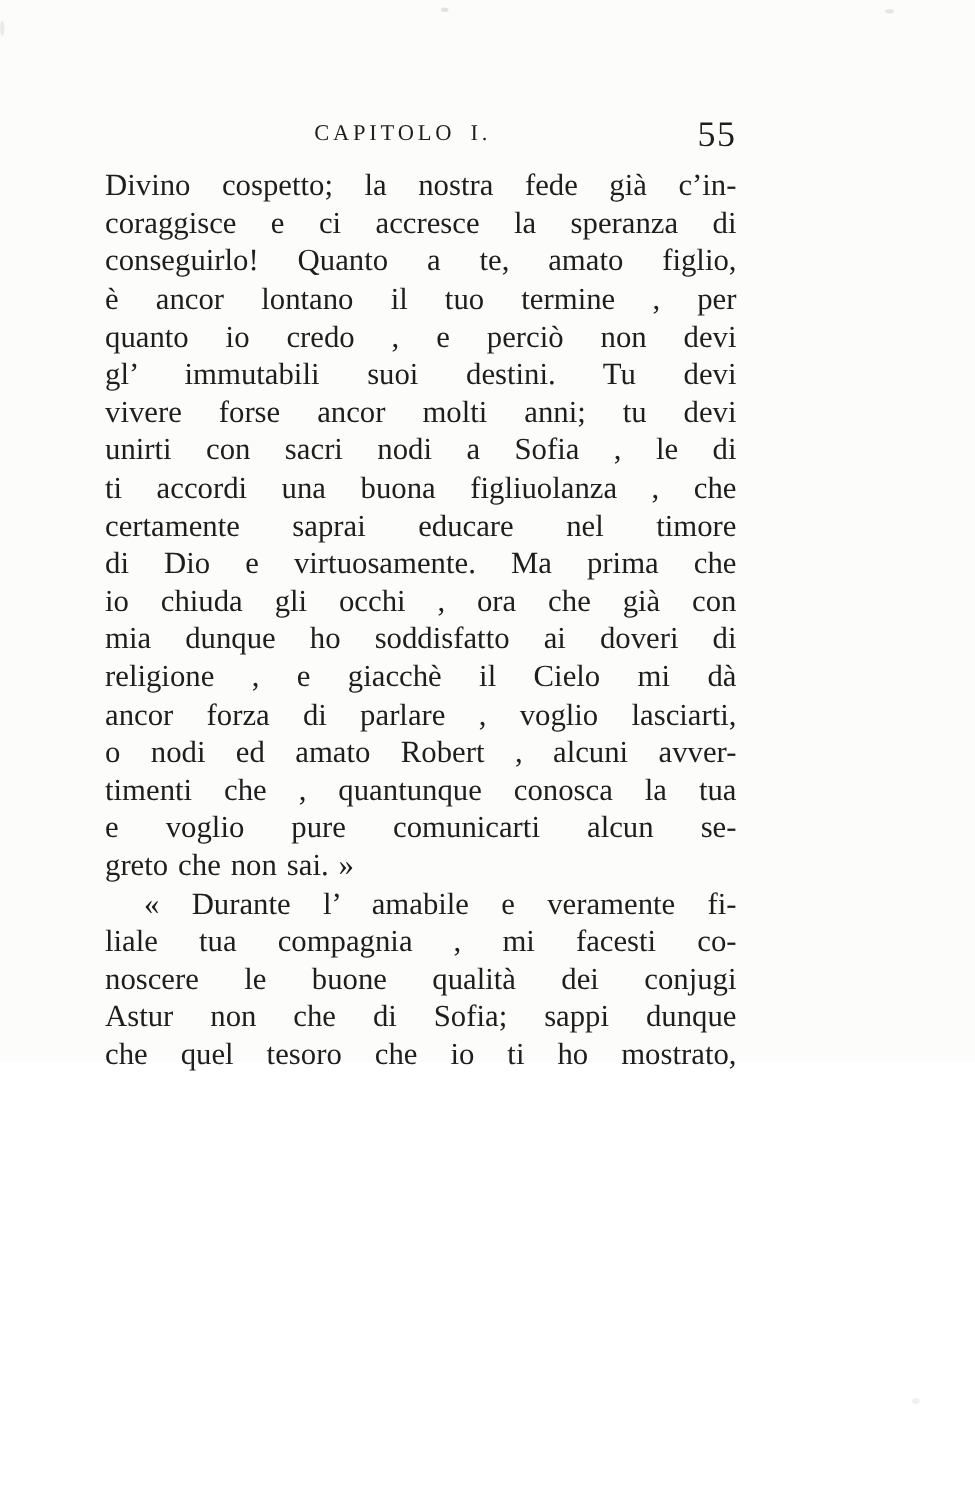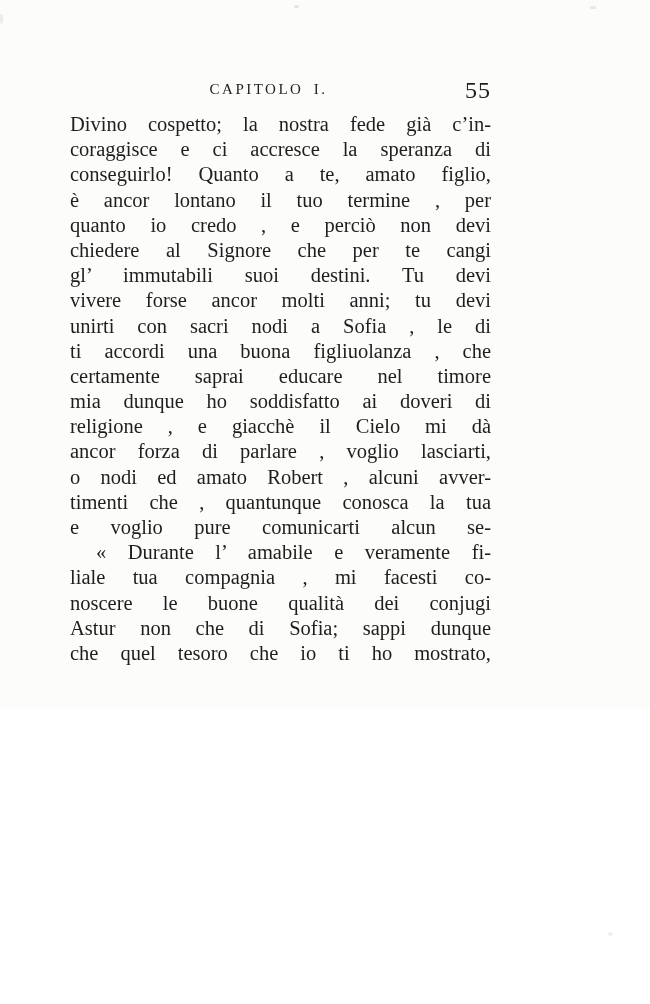--- a/index.html
+++ b/index.html
@@ -98,32 +98,34 @@
   </div>
 
   <div class="text-block">
 
   <div class="para">
         <div class="line">Divino cospetto; la nostra fede già c’in-</div>
         <div class="line">coraggisce e ci accresce la speranza di</div>
         <div class="line">conseguirlo! Quanto a te, amato figlio,</div>
         <div class="line">è ancor lontano il tuo termine , per</div>
         <div class="line">quanto io credo , e perciò non devi</div>
-        <div class="line">chiedere al Signore che per te cangi</div>
         <div class="line">gl’ immutabili suoi destini. Tu devi</div>
         <div class="line">vivere forse ancor molti anni; tu devi</div>
         <div class="line">unirti con sacri nodi a Sofia , le di</div>
         <div class="line">ti accordi una buona figliuolanza , che</div>
         <div class="line">certamente saprai educare nel timore</div>
+        <div class="line">di Dio e virtuosamente. Ma prima che</div>
+        <div class="line">io chiuda gli occhi , ora che già con</div>
         <div class="line">mia dunque ho soddisfatto ai doveri di</div>
         <div class="line">religione , e giacchè il Cielo mi dà</div>
         <div class="line">ancor forza di parlare , voglio lasciarti,</div>
         <div class="line">o nodi ed amato Robert , alcuni avver-</div>
         <div class="line">timenti che , quantunque conosca la tua</div>
         <div class="line">e voglio pure comunicarti alcun se-</div>
+        <div class="line endpara">greto che non sai. »</div>
       </div>
       <div class="para">
         <div class="line indent">« Durante l’ amabile e veramente fi-</div>
         <div class="line">liale tua compagnia , mi facesti co-</div>
         <div class="line">noscere le buone qualità dei conjugi</div>
         <div class="line">Astur non che di Sofia; sappi dunque</div>
         <div class="line">che quel tesoro che io ti ho mostrato,</div>
       </div>
     </div>
 

